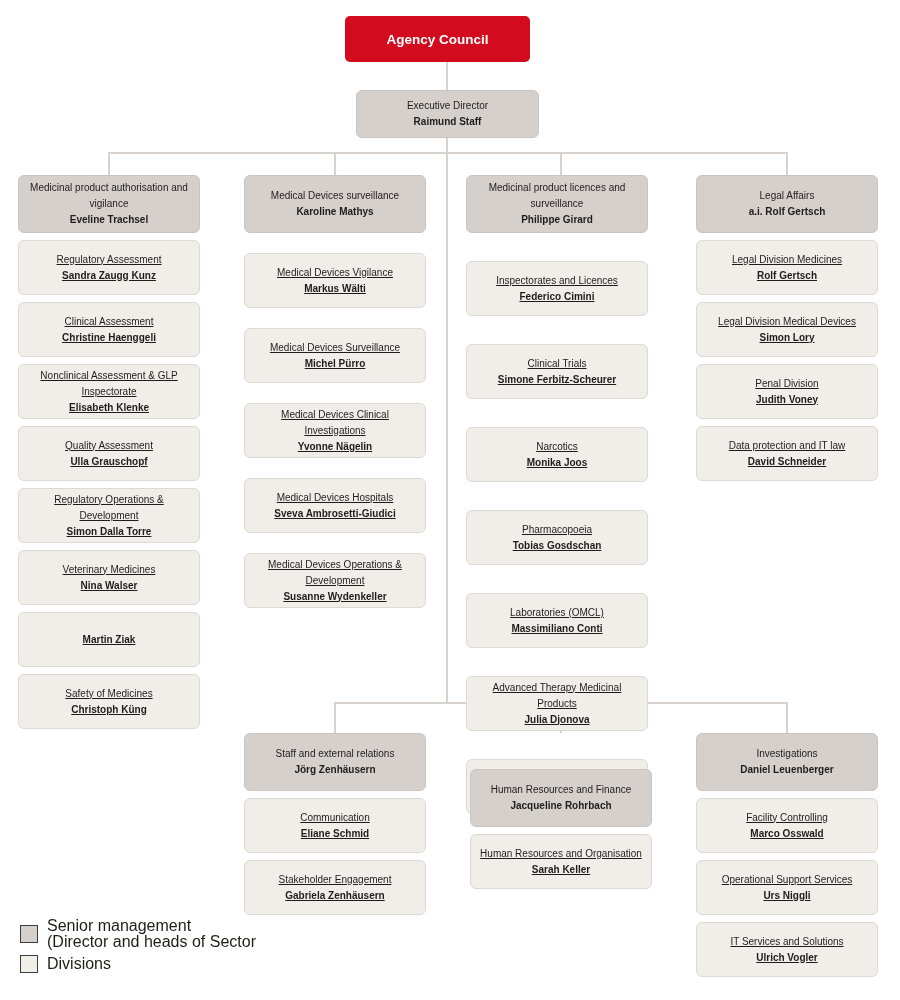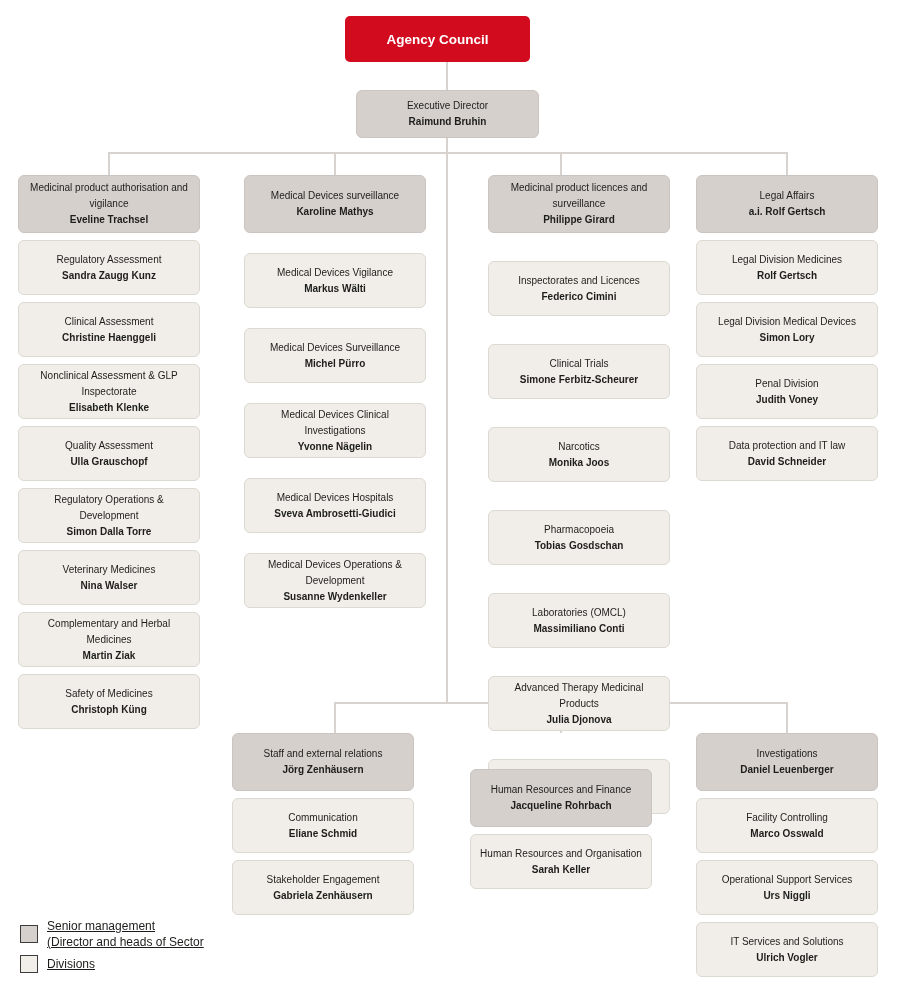--- a/index.html
+++ b/index.html
@@ -8,29 +8,29 @@
     font-family:"Liberation Sans", sans-serif;color:#1d1d1b;overflow:hidden;
   }
   .line{position:absolute;background:#d9d3cf;}
   .box{
     box-sizing:border-box;border-radius:6px;text-align:center;
     display:flex;flex-direction:column;justify-content:center;
     font-size:10px;line-height:16px;padding:3px 8px;
   }
   .box .name{font-weight:bold;}
   .head{height:58px;background:#d6d0cd;border:1px solid #cbc5c2;}
-  .division{height:55px;background:#f1eee9;border:1px solid #dcd9d2;}
+  .division{height:55px;background:#f1eee9;border:1px solid #dcd9d2;text-decoration:underline;}
   .root-box{
     position:absolute;left:345px;top:16px;width:185px;height:46px;
     background:#d20b1e;border-radius:5px;color:#ffffff;font-weight:bold;
     font-size:13.5px;display:flex;align-items:center;justify-content:center;
   }
   .exec-box{position:absolute;left:356px;top:90px;width:183px;height:48px;}
   .col{position:absolute;width:182px;display:flex;flex-direction:column;gap:7px;}
-  .legend{position:absolute;left:20px;top:918px;font-size:12px;line-height:16px;text-decoration:underline;}
+  .legend{position:absolute;left:20px;top:918px;font-size:16px;line-height:16px;}
   .legend-row{display:flex;align-items:center;gap:9px;margin-bottom:5px;}
   .swatch{width:18px;height:18px;box-sizing:border-box;border:1px solid #3c3c3c;flex:0 0 auto;}
   .swatch.senior{background:#d6d0cd;}
   .swatch.div{background:#f1eee9;}
 </style>
 </head>
 <body>
 
 <div class="canvas">
 
@@ -44,21 +44,21 @@
   <div class="line" style="left:334px;top:702px;width:454px;height:2px;"></div>
   <div class="line" style="left:334px;top:702px;width:2px;height:31px;"></div>
   <div class="line" style="left:560px;top:702px;width:2px;height:31px;"></div>
   <div class="line" style="left:786px;top:702px;width:2px;height:31px;"></div>
 
   <div class="root-box">
     <span>Agency Council</span>
   </div>
   <div class="box head exec-box">
     <div>Executive Director</div>
-    <div class="name">Raimund Bruhin</div>
+    <div class="name">Raimund Staff</div>
   </div>
 
   <div class="col" style="left:18px;top:175px;">
     <div class="box head">
       <div>Medicinal product authorisation and vigilance</div>
       <div class="name">Eveline Trachsel</div>
     </div>
     <div class="box division">
       <div>Regulatory Assessment</div>
       <div class="name">Sandra Zaugg Kunz</div>
@@ -77,21 +77,20 @@
     </div>
     <div class="box division">
       <div>Regulatory Operations &amp; Development</div>
       <div class="name">Simon Dalla Torre</div>
     </div>
     <div class="box division">
       <div>Veterinary Medicines</div>
       <div class="name">Nina Walser</div>
     </div>
     <div class="box division">
-      <div>Complementary and Herbal Medicines</div>
       <div class="name">Martin Ziak</div>
     </div>
     <div class="box division">
       <div>Safety of Medicines</div>
       <div class="name">Christoph Küng</div>
     </div>
   </div>
 
   <div class="col" style="left:244px;top:175px;gap:20px;">
     <div class="box head">
@@ -113,21 +112,21 @@
     <div class="box division">
       <div>Medical Devices Hospitals</div>
       <div class="name">Sveva Ambrosetti-Giudici</div>
     </div>
     <div class="box division">
       <div>Medical Devices Operations &amp; Development</div>
       <div class="name">Susanne Wydenkeller</div>
     </div>
   </div>
 
-  <div class="col" style="left:488px;top:175px;gap:28px;">
+  <div class="col" style="left:466px;top:175px;gap:28px;">
     <div class="box head">
       <div>Medicinal product licences and surveillance</div>
       <div class="name">Philippe Girard</div>
     </div>
     <div class="box division">
       <div>Inspectorates and Licences</div>
       <div class="name">Federico Cimini</div>
     </div>
     <div class="box division">
       <div>Clinical Trials</div>
@@ -171,21 +170,21 @@
     <div class="box division">
       <div>Penal Division</div>
       <div class="name">Judith Voney</div>
     </div>
     <div class="box division">
       <div>Data protection and IT law</div>
       <div class="name">David Schneider</div>
     </div>
   </div>
 
-  <div class="col" style="left:232px;top:733px;">
+  <div class="col" style="left:244px;top:733px;">
     <div class="box head">
       <div>Staff and external relations</div>
       <div class="name">Jörg Zenhäusern</div>
     </div>
     <div class="box division">
       <div>Communication</div>
       <div class="name">Eliane Schmid</div>
     </div>
     <div class="box division">
       <div>Stakeholder Engagement</div>

